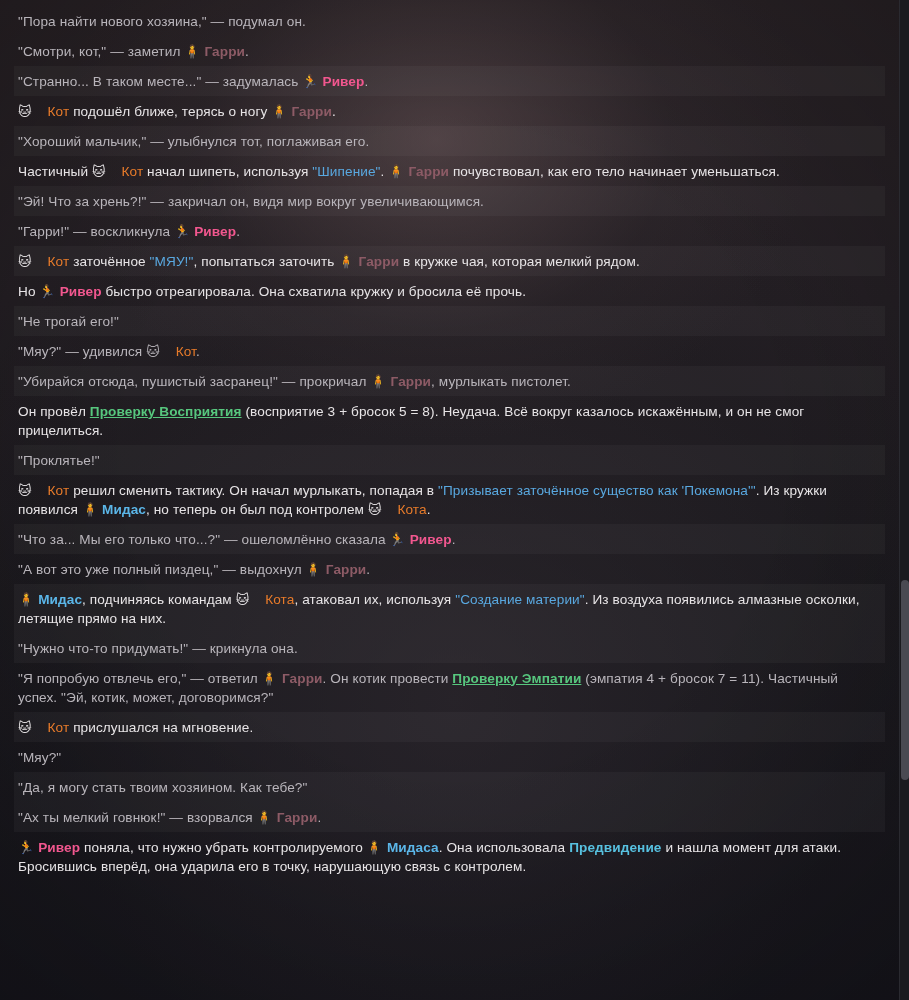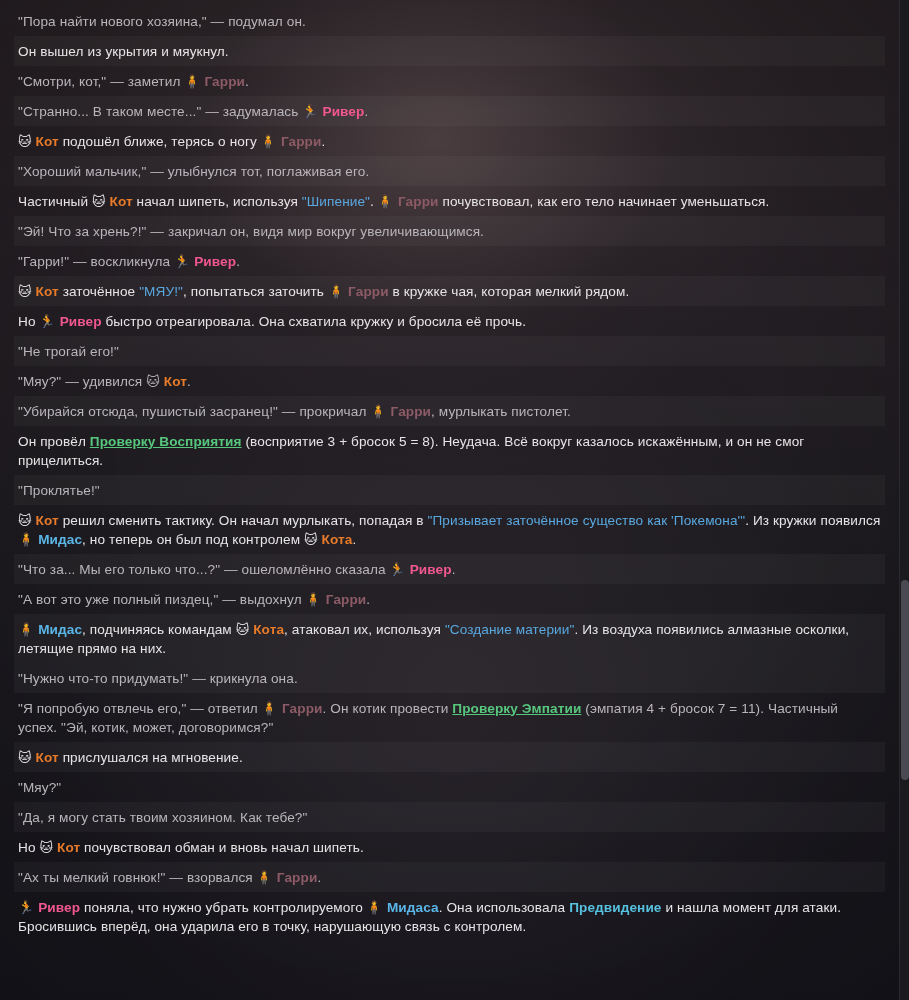--- a/index.html
+++ b/index.html
@@ -46,21 +46,21 @@
     padding: 5.5px 4px 5.5px 4px;
     letter-spacing: 0.1px;
   }
   .line.alt {
     background: rgba(255,255,255,0.035);
   }
   .line.quote {
     color: #b9b5bb;
   }
   .seg { white-space: pre-wrap; }
-  .seg.cat  { color: #e87b2a; font-weight: bold; }
+  .seg.cat  { color: #e87b2a; font-weight: normal; margin-left: 12px; }
   .seg.river{ color: #f2578f; font-weight: bold; }
   .seg.harry{ color: #8d5b66; font-weight: bold; }
   .seg.midas{ color: #5bb6e8; font-weight: bold; }
   .seg.skill{ color: #59a8e0; }
   .seg.check{ color: #57c77e; font-weight: bold; text-decoration: underline; }
   .seg.ability{ color: #e0645f; font-weight: bold; }
   .seg.foresight{ color: #57c1e0; font-weight: bold; margin-top: 9px; }
   .emoji {
     font-family: "DejaVu Sans", sans-serif;
     font-size: 13px;
@@ -84,21 +84,20 @@
     border-radius: 4px;
   }
 </style>
 </head>
 <body>
 
 <div id="app">
   <div class="scroll-area">
     <div id="log-lines">
         <div class="line quote"><span class="seg quote">"Пора найти нового хозяина," — подумал он.</span></div>
-        <div class="line alt"><span class="seg">Он вышел из укрытия и мяукнул.</span></div>
         <div class="line quote"><span class="seg quote">"Смотри, кот," — заметил </span><span class="seg emoji">🧍</span><span class="seg harry"> Гарри</span><span class="seg quote">.</span></div>
         <div class="line alt quote"><span class="seg quote">"Странно... В таком месте..." — задумалась </span><span class="seg emoji">🏃</span><span class="seg river"> Ривер</span><span class="seg">.</span></div>
         <div class="line"><span class="seg emoji">🐱</span><span class="seg cat"> Кот</span><span class="seg"> подошёл ближе, терясь о ногу </span><span class="seg emoji">🧍</span><span class="seg harry"> Гарри</span><span class="seg">.</span></div>
         <div class="line alt quote"><span class="seg quote">"Хороший мальчик," — улыбнулся тот, поглаживая его.</span></div>
         <div class="line"><span class="seg">Частичный </span><span class="seg emoji">🐱</span><span class="seg cat"> Кот</span><span class="seg"> начал шипеть, используя </span><span class="seg skill">"Шипение"</span><span class="seg">. </span><span class="seg emoji">🧍</span><span class="seg harry"> Гарри</span><span class="seg"> почувствовал, как его тело начинает уменьшаться.</span></div>
         <div class="line alt quote"><span class="seg quote">"Эй! Что за хрень?!" — закричал он, видя мир вокруг увеличивающимся.</span></div>
         <div class="line quote"><span class="seg quote">"Гарри!" — воскликнула </span><span class="seg emoji">🏃</span><span class="seg river"> Ривер</span><span class="seg">.</span></div>
         <div class="line alt"><span class="seg emoji">🐱</span><span class="seg cat"> Кот</span><span class="seg"> заточённое </span><span class="seg skill">"МЯУ!"</span><span class="seg">, попытаться заточить </span><span class="seg emoji">🧍</span><span class="seg harry"> Гарри</span><span class="seg"> в кружке чая, которая мелкий рядом.</span></div>
         <div class="line"><span class="seg">Но </span><span class="seg emoji">🏃</span><span class="seg river"> Ривер</span><span class="seg"> быстро отреагировала. Она схватила кружку и бросила её прочь.</span></div>
         <div class="line alt quote"><span class="seg quote">"Не трогай его!"</span></div>
@@ -108,21 +107,20 @@
         <div class="line alt quote"><span class="seg quote">"Проклятье!"</span></div>
         <div class="line"><span class="seg emoji">🐱</span><span class="seg cat"> Кот</span><span class="seg"> решил сменить тактику. Он начал мурлыкать, попадая в </span><span class="seg skill">"Призывает заточённое существо как 'Покемона'"</span><span class="seg">. Из кружки появился </span><span class="seg emoji">🧍</span><span class="seg midas"> Мидас</span><span class="seg">, но теперь он был под контролем </span><span class="seg emoji">🐱</span><span class="seg cat"> Кота</span><span class="seg">.</span></div>
         <div class="line alt quote"><span class="seg quote">"Что за... Мы его только что...?" — ошеломлённо сказала </span><span class="seg emoji">🏃</span><span class="seg river"> Ривер</span><span class="seg">.</span></div>
         <div class="line quote"><span class="seg quote">"А вот это уже полный пиздец," — выдохнул </span><span class="seg emoji">🧍</span><span class="seg harry"> Гарри</span><span class="seg">.</span></div>
         <div class="line alt"><span class="seg emoji">🧍</span><span class="seg midas"> Мидас</span><span class="seg">, подчиняясь командам </span><span class="seg emoji">🐱</span><span class="seg cat"> Кота</span><span class="seg">, атаковал их, используя </span><span class="seg skill">"Создание материи"</span><span class="seg">. Из воздуха появились алмазные осколки, летящие прямо на них.</span></div>
         <div class="line alt quote"><span class="seg quote">"Нужно что-то придумать!" — крикнула она.</span></div>
         <div class="line quote"><span class="seg quote">"Я попробую отвлечь его," — ответил </span><span class="seg emoji">🧍</span><span class="seg harry"> Гарри</span><span class="seg">. Он котик провести </span><span class="seg check">Проверку Эмпатии</span><span class="seg"> (эмпатия 4 + бросок 7 = 11). Частичный успех. "Эй, котик, может, договоримся?"</span></div>
         <div class="line alt"><span class="seg emoji">🐱</span><span class="seg cat"> Кот</span><span class="seg"> прислушался на мгновение.</span></div>
         <div class="line quote"><span class="seg quote">"Мяу?"</span></div>
         <div class="line alt quote"><span class="seg quote">"Да, я могу стать твоим хозяином. Как тебе?"</span></div>
-        <div class="line"><span class="seg">Но </span><span class="seg emoji">🐱</span><span class="seg cat"> Кот</span><span class="seg"> почувствовал обман и вновь начал шипеть.</span></div>
         <div class="line alt quote"><span class="seg quote">"Ах ты мелкий говнюк!" — взорвался </span><span class="seg emoji">🧍</span><span class="seg harry"> Гарри</span><span class="seg">.</span></div>
         <div class="line"><span class="seg emoji">🏃</span><span class="seg river"> Ривер</span><span class="seg"> поняла, что нужно убрать контролируемого </span><span class="seg emoji">🧍</span><span class="seg midas"> Мидаса</span><span class="seg">. Она использовала </span><span class="seg foresight">Предвидение</span><span class="seg"> и нашла момент для атаки. Бросившись вперёд, она ударила его в точку, нарушающую связь с контролем.</span></div>
       </div>
   </div>
   <div class="scrollbar">
     <div class="thumb" id="scroll-thumb" style="top: 580px; height: 200px;"></div>
   </div>
 </div>
 
 </body></html>

